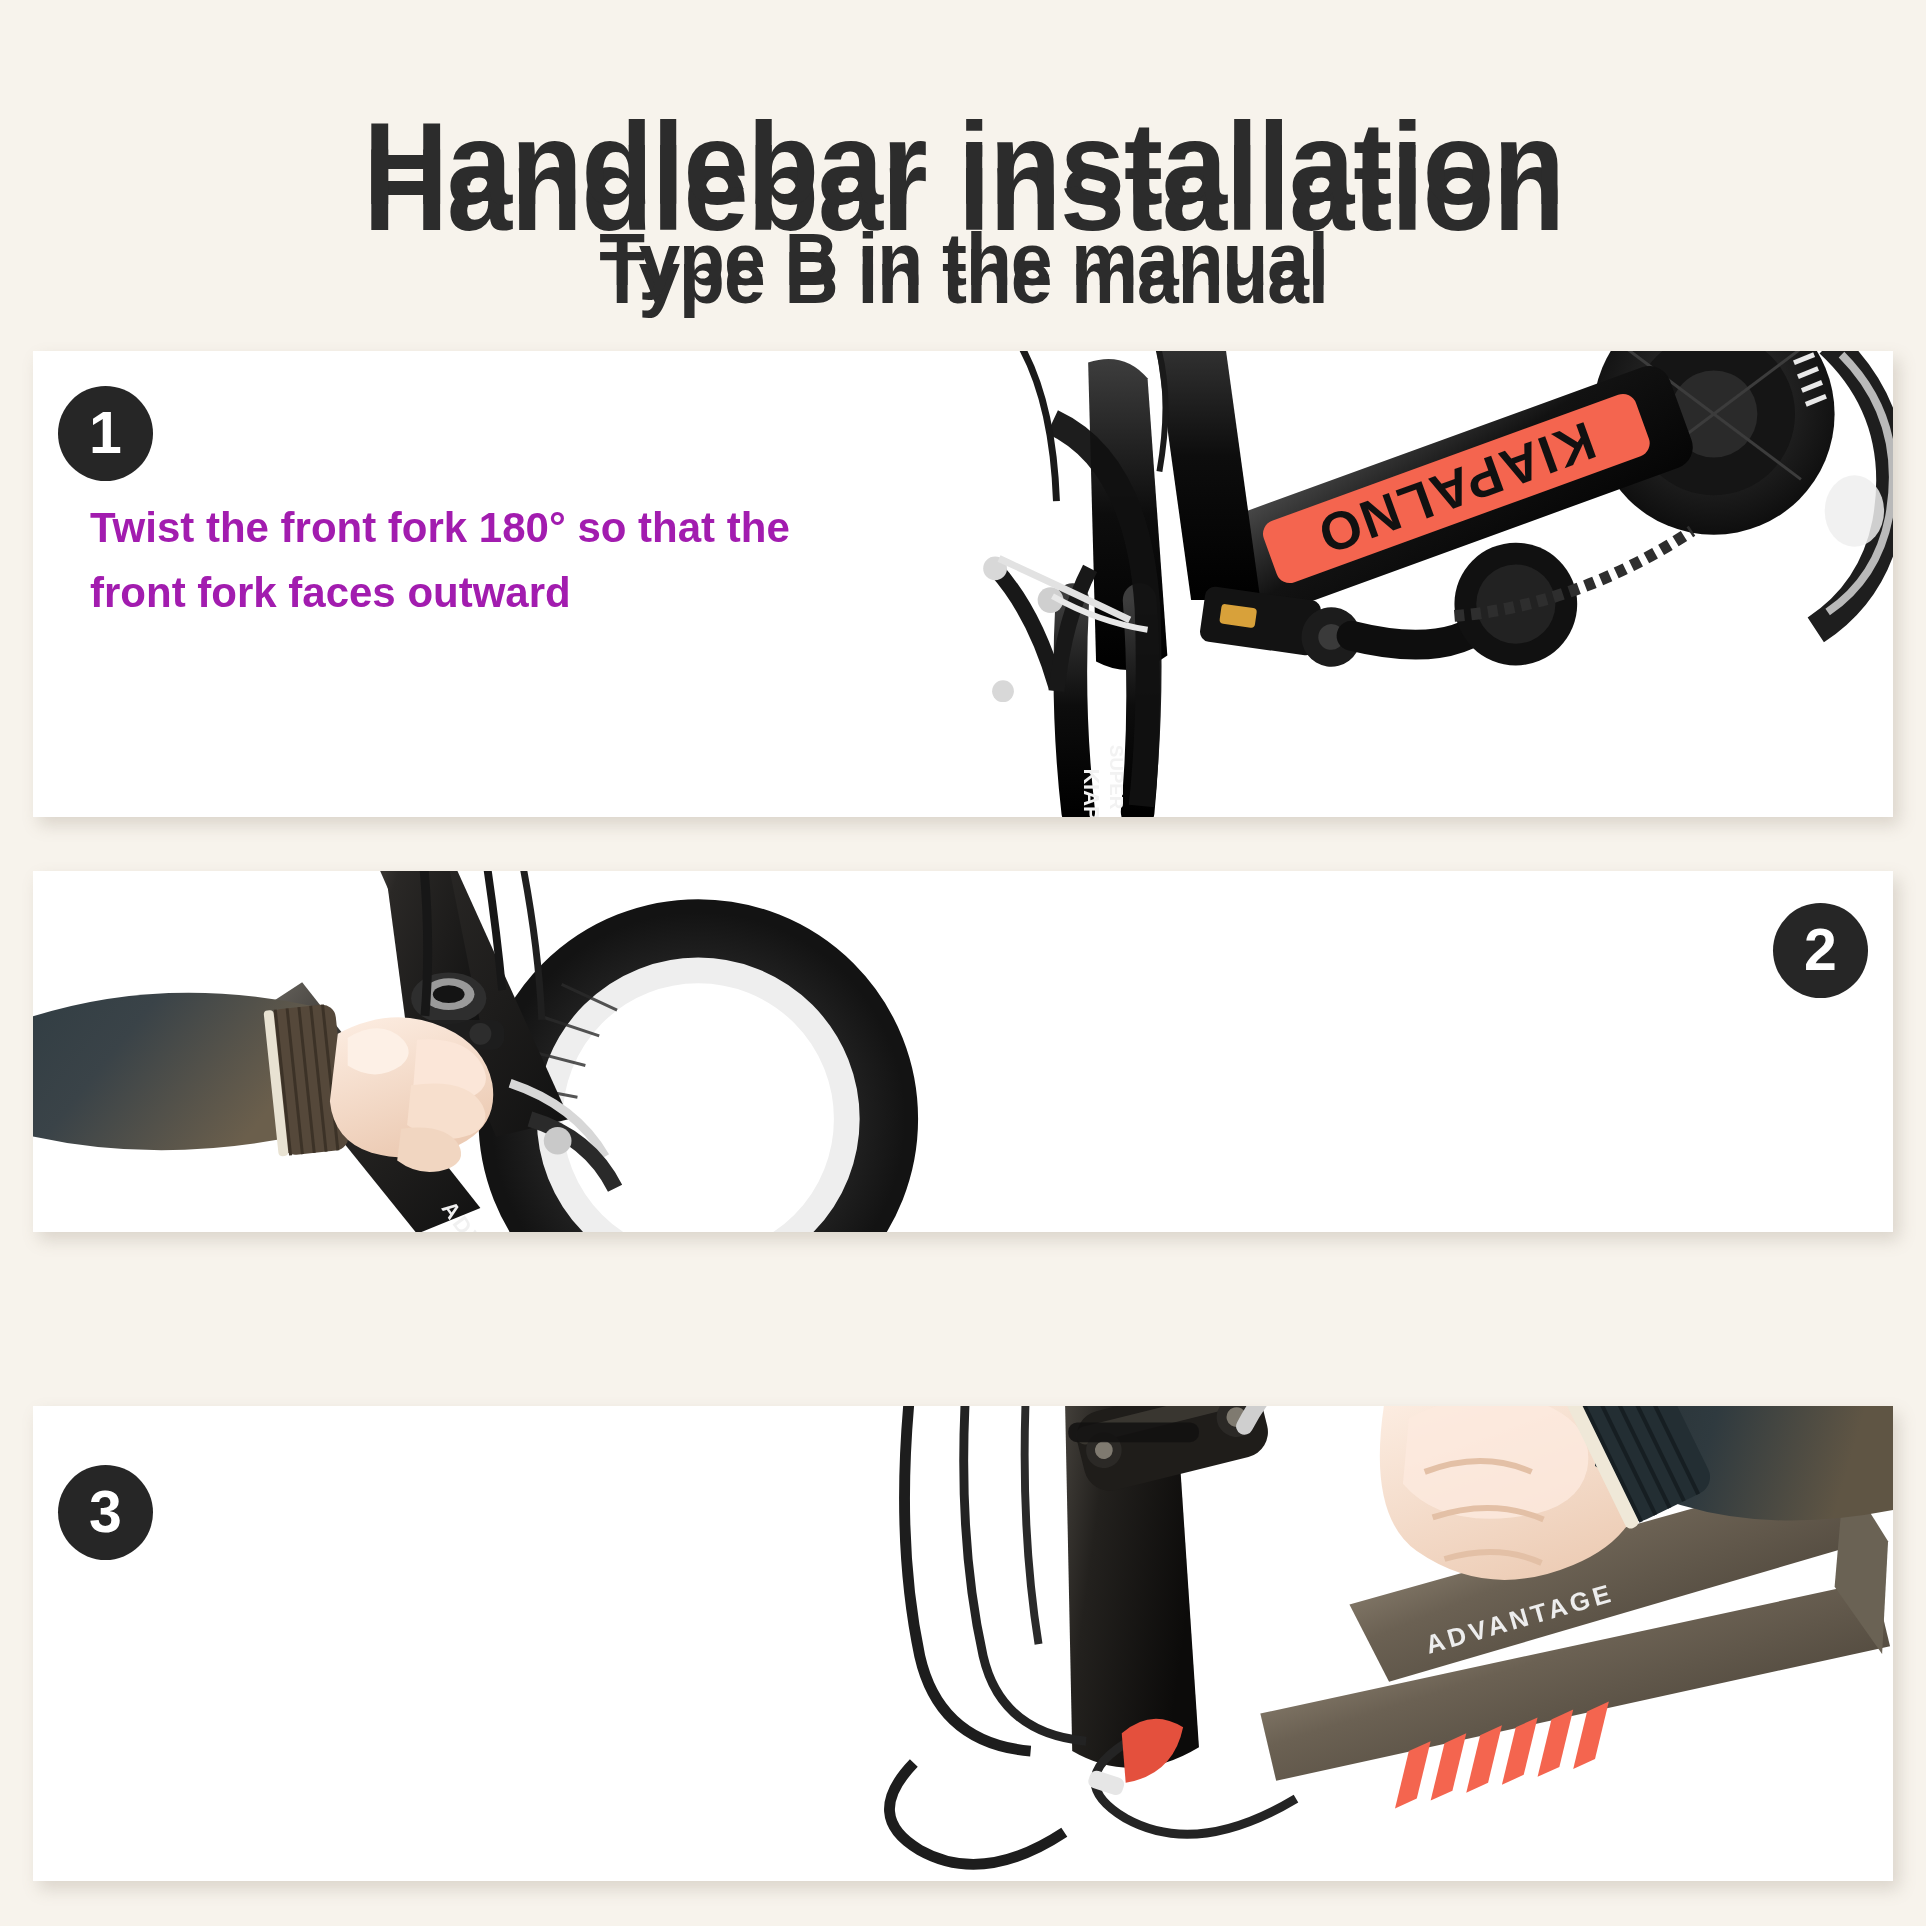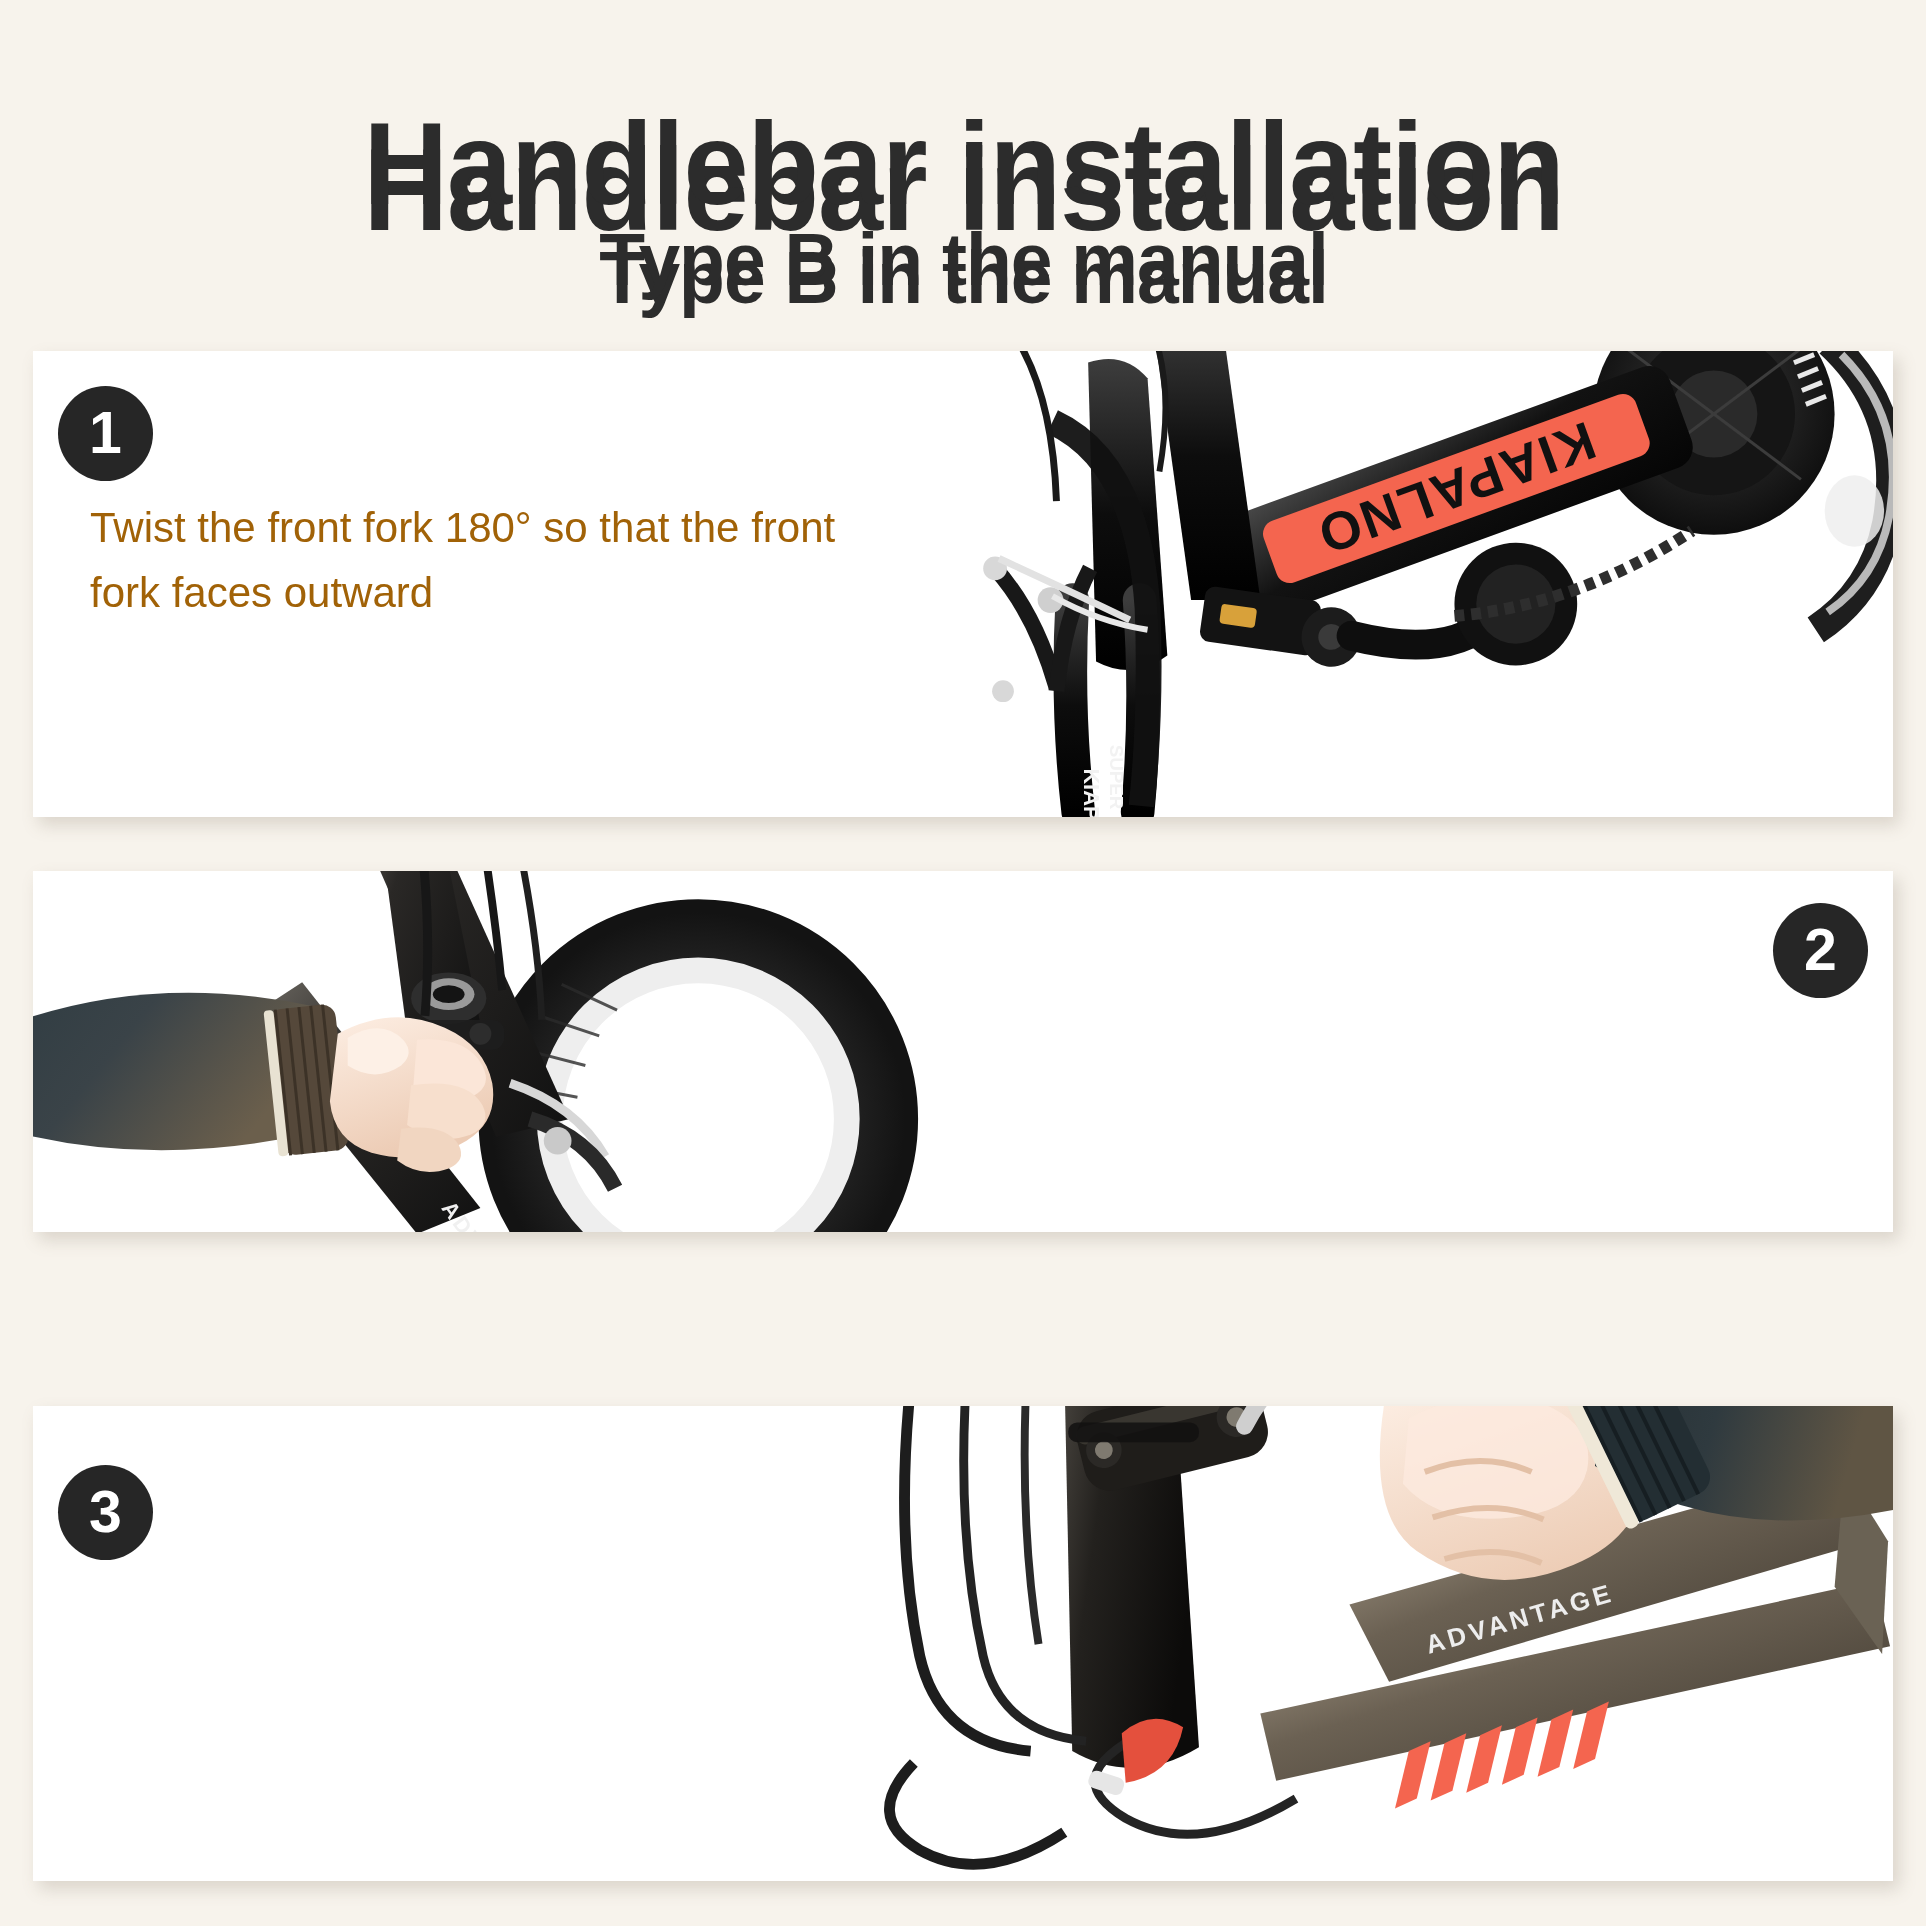--- a/index.html
+++ b/index.html
@@ -38,21 +38,21 @@
   #card3 { left:33px;  top:1406px; width:1860px; height:475px; }
 
   .badge { position:absolute; width:95px; height:95px; border-radius:50%;
            background:#262626; color:#ffffff; font-weight:bold; font-size:59px;
            display:flex; align-items:center; justify-content:center; z-index:6;
            line-height:1; }
   .c1-badge { left:25px; top:35px; }
   .c2-badge { right:25px; top:32px; }
   .c3-badge { left:25px; top:59px; }
 
-  .step-text { position:absolute; font-weight:normal; color:#a16207;
+  .step-text { position:absolute; font-weight:bold; color:#a21caf;
                font-size:42px; line-height:1.55; z-index:5; }
   .c1-text { left:57px; top:144px; width:782px; }
   .c2-text { right:40px; top:127px; width:693px; text-align:left; }
   .c3-text { left:55px; top:228px; width:812px; }
 
   
   .photo { position:absolute; overflow:hidden; }
   .photo svg { display:block; }
   #p1 { left:871px;  top:-48px;  width:990px; height:515px; }
   #p2 { left:-18px;  top:-178px; width:911px;  height:541px; }

